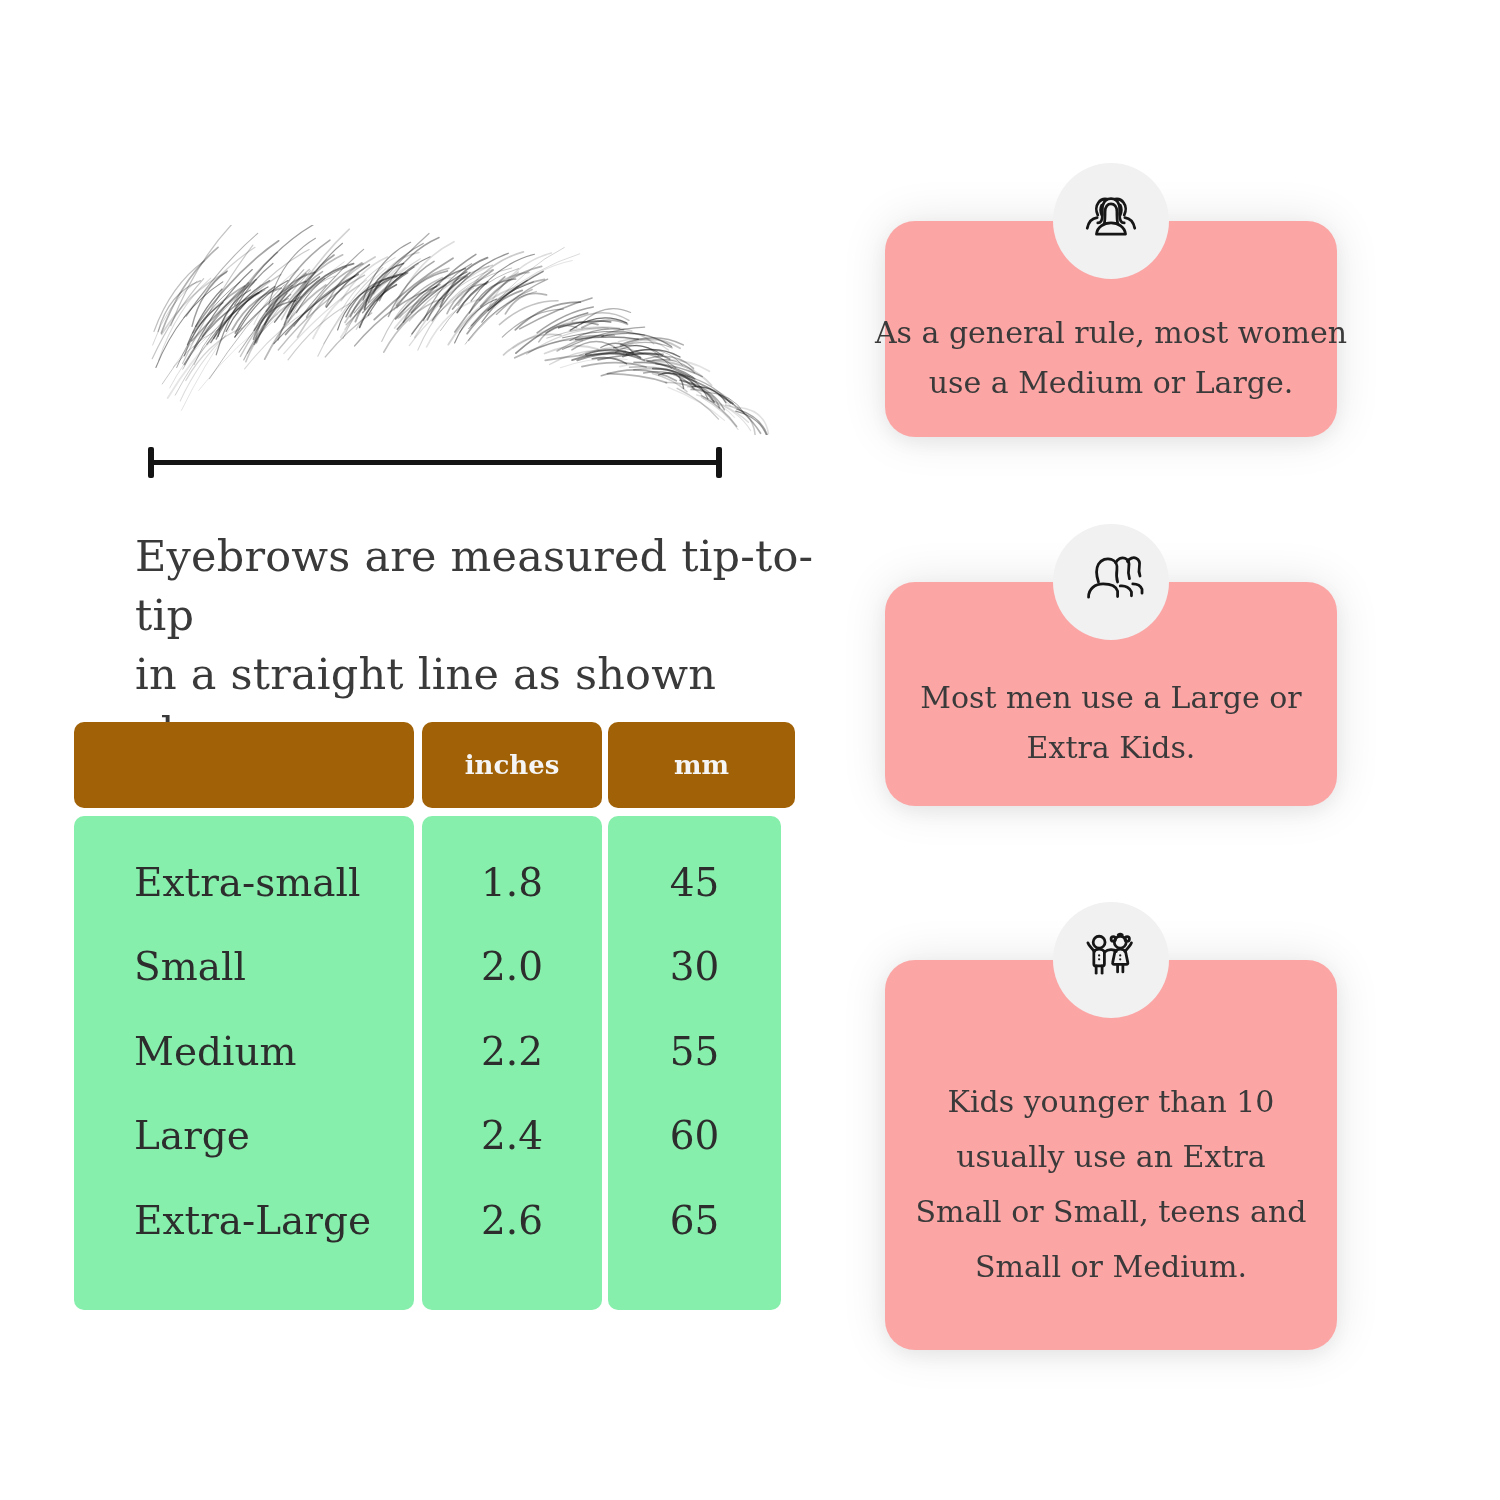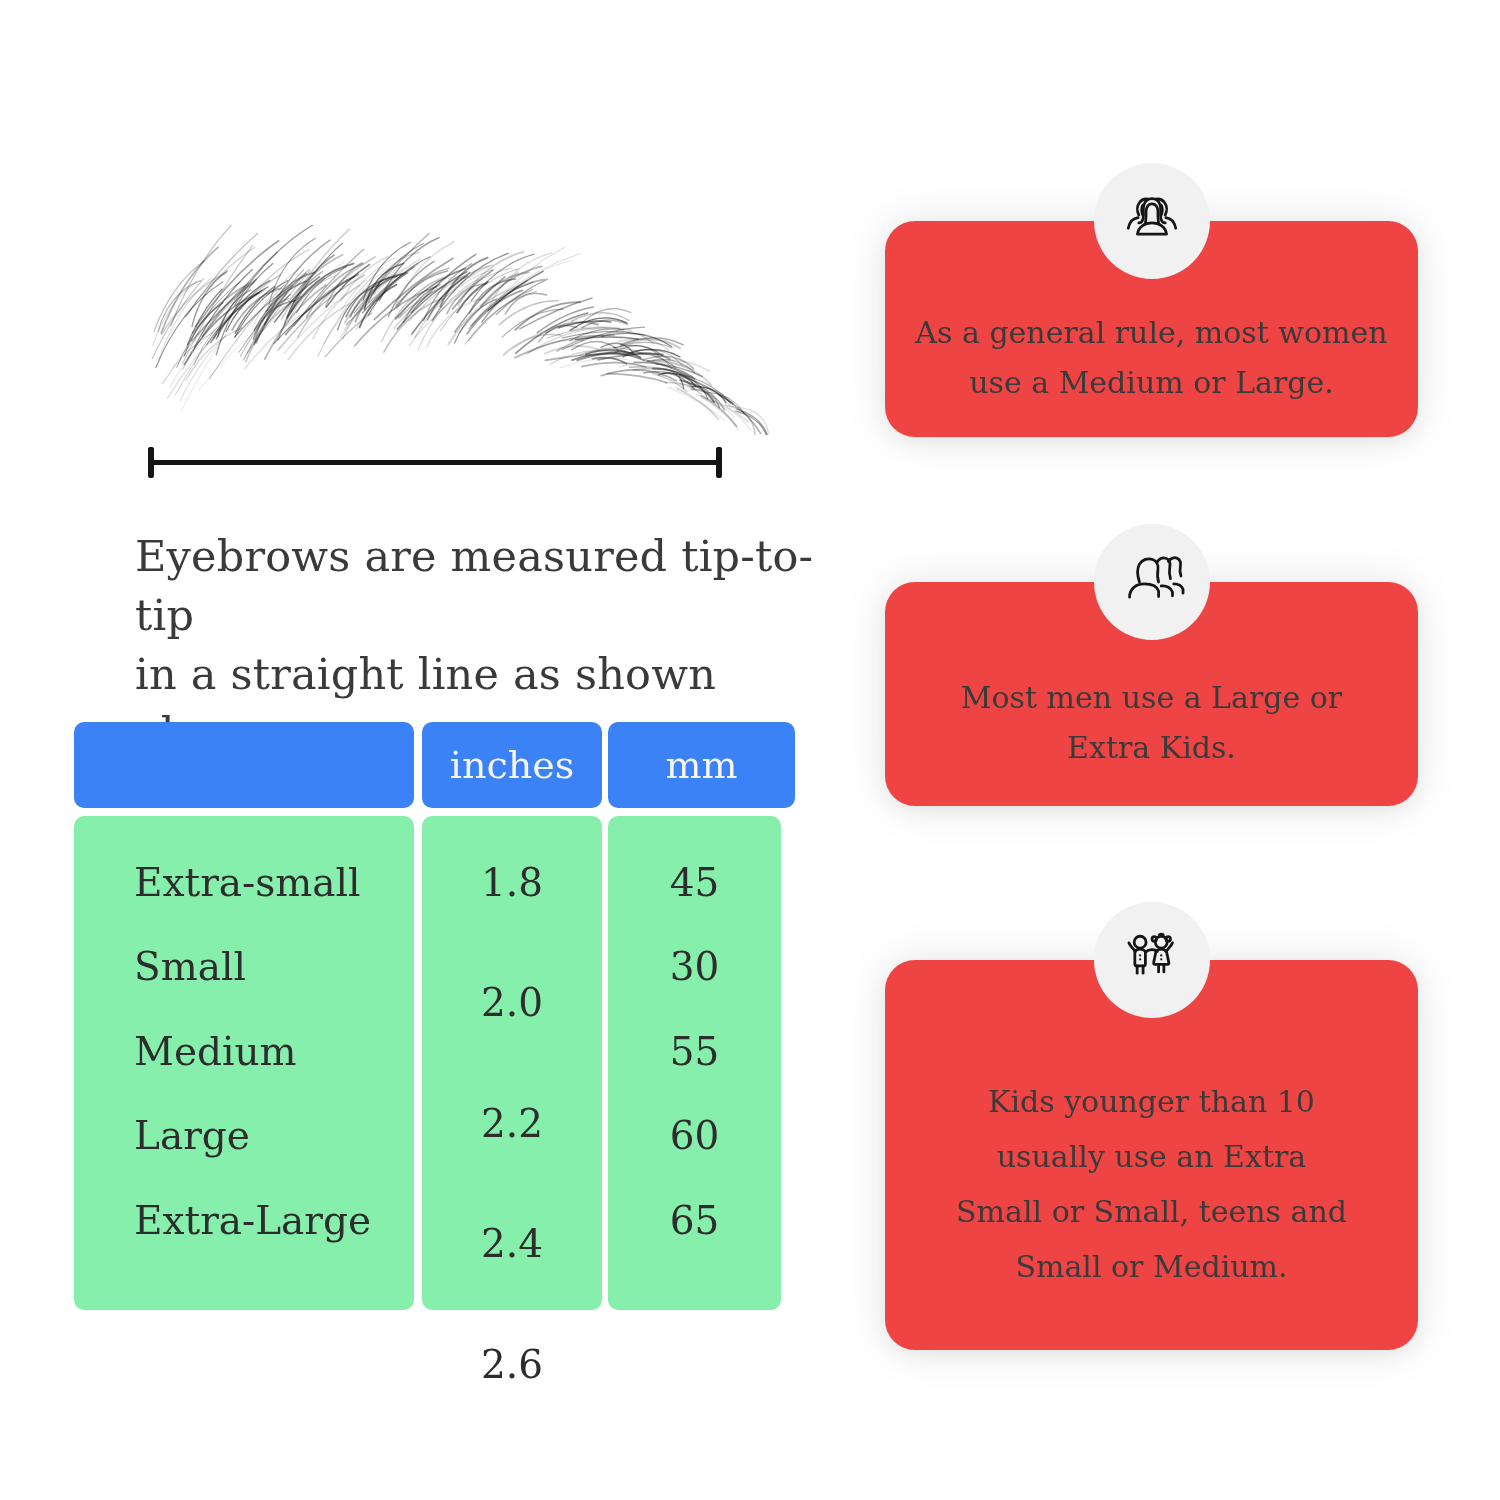--- a/index.html
+++ b/index.html
@@ -20,43 +20,43 @@
   }
   .measure-line::before{left:-2px;}
   .measure-line::after{right:-2px;}
   .caption{
     position:absolute;left:135px;top:527px;width:700px;
     font-size:43px;line-height:59px;color:#3a3a3a;text-align:left;
     letter-spacing:.2px;
   }
   
   .thead-box{
-    position:absolute;top:722px;height:86px;background:#3b82f6;border-radius:10px;
+    position:absolute;top:722px;height:86px;background:#a16207;border-radius:10px;
     display:flex;align-items:center;justify-content:center;
-    color:#f5f5f5;font-size:38px;
+    color:#f5f5f5;font-size:26px;font-weight:bold;
   }
   .thead-size {left:74px; width:340px;}
   .thead-inch {left:422px;width:180px;}
   .thead-mm   {left:608px;width:187px;}
   .tbody-col{
     position:absolute;top:816px;height:494px;background:#86efac;border-radius:10px;
     display:flex;flex-direction:column;padding-top:24px;box-sizing:border-box;
   }
   .tbody-size {left:74px; width:340px;}
-  .tbody-inch {left:422px;width:180px;gap:36px;}
+  .tbody-inch {left:422px;width:180px;}
   .tbody-mm   {left:608px;width:173px;}
   .cell{
     height:84.5px;flex:none;display:flex;align-items:center;
     font-size:39px;color:#2d2d2d;
   }
   .cell.lbl{padding-left:60px;}
   .cell.num{justify-content:center;}
   
   .card{
-    position:absolute;left:885px;width:533px;background:#ef4444;border-radius:30px;
+    position:absolute;left:885px;width:452px;background:#fca5a5;border-radius:30px;
     box-shadow:0 0 46px rgba(0,0,0,0.10), 0 6px 18px rgba(0,0,0,0.05);
   }
   .card-1{top:221px;height:216px;}
   .card-2{top:582px;height:224px;}
   .card-3{top:960px;height:390px;}
   .icon-circle{
     position:absolute;left:50%;top:-58px;transform:translateX(-50%);
     width:116px;height:116px;border-radius:50%;background:#f1f1f1;
     display:flex;align-items:center;justify-content:center;
   }

